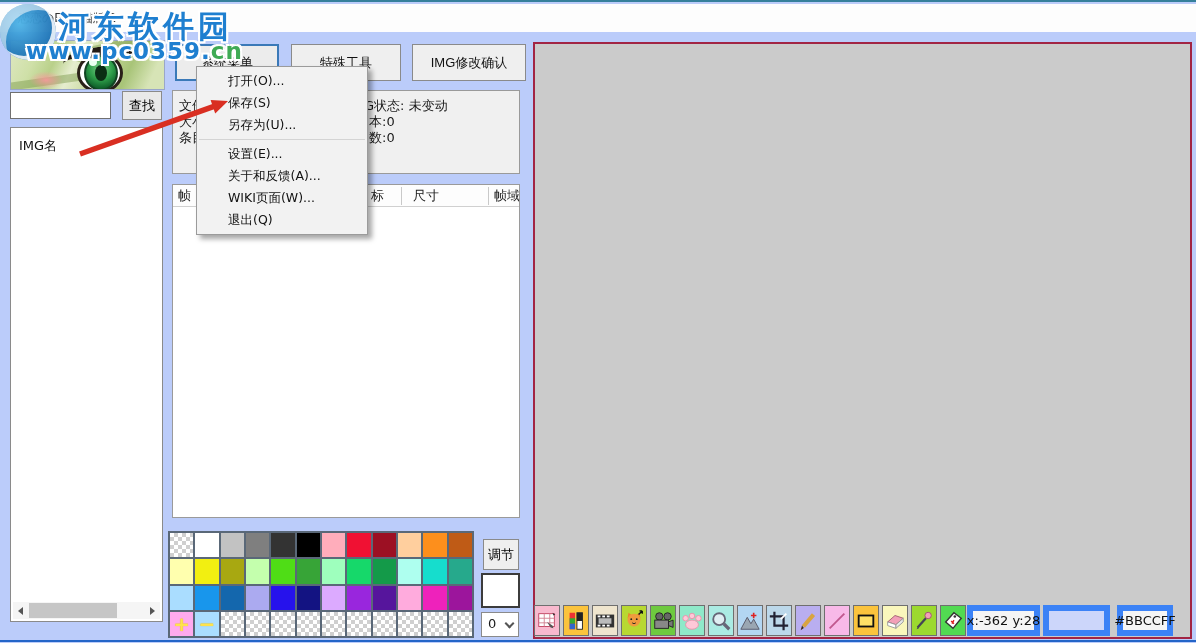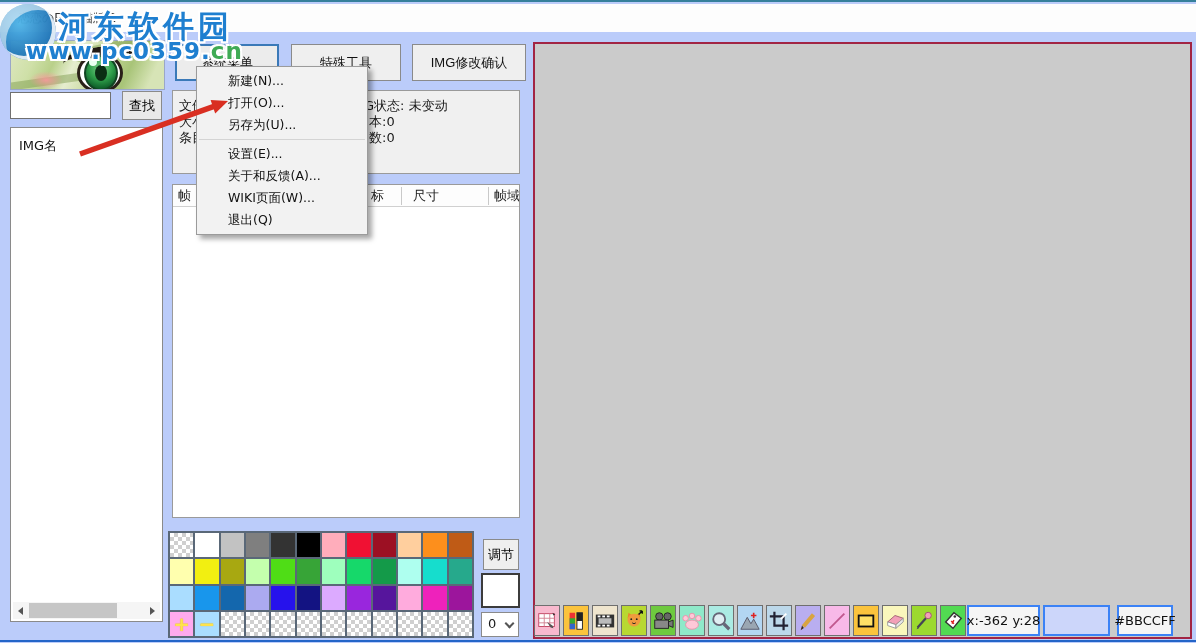--- a/index.html
+++ b/index.html
@@ -90,21 +90,21 @@
   .zoom-select { position:absolute; left:481px; top:610px; width:38px; height:25px; background:#fff; border:1px solid #8a8a8a; }
   .zoom-select .val { position:absolute; left:6px; top:3px; font-size:13px; }
   .zoom-select .chev { position:absolute; right:5px; top:7px; width:7px; height:7px; border-right:2px solid #555; border-bottom:2px solid #555; transform:rotate(45deg); }
 
   
   .canvas { position:absolute; left:533px; top:40px; width:659px; height:597px; background:#cbcbcb; border:2px solid #a22444; }
 
   
   .tb-btn { position:absolute; top:603px; width:26px; height:31px; border:1px solid #6f6f6f; display:flex; align-items:center; justify-content:center; z-index:10; padding:0; }
   .tb-btn svg { display:block; }
-  .readout { position:absolute; top:603px; height:31px; background:#f5f5f5; border:2px solid #3b82f6; z-index:10;
+  .readout { position:absolute; top:603px; height:31px; background:#f5f5f5; border:6px solid #3b82f6; z-index:10;
      display:flex; align-items:center; justify-content:center; font-size:13px; color:#111; white-space:nowrap; }
   .ro-coord { left:967px; width:73px; }
   .ro-swatch { left:1043px; width:67px; background:#ccd6fa; }
   .ro-color { left:1117px; width:56px; }
   .bottom-line { position:absolute; left:0; bottom:1px; width:1196px; height:2px; background:#2465c8; }
 
   
   .menu { position:absolute; left:196px; top:64px; width:172px; background:#f2f2f2; border:1px solid #9b9b9b;
      box-shadow:4px 4px 5px rgba(0,0,0,.35); z-index:50; padding:3px 0; }
   .menu-item { height:22px; line-height:22px; padding-left:31px; font-size:12.5px; color:#111; white-space:nowrap; }
@@ -382,22 +382,22 @@
         </span>
       </button>
     </div>
   <div class="readout ro-coord">x:-362 y:28</div>
   <div class="readout ro-swatch" style="background: rgb(204, 214, 250);"></div>
   <div class="readout ro-color">#BBCCFF</div>
 
   <div class="bottom-line"></div>
 
   <div class="menu" id="menu-host">
-      <div class="menu-item">新建(N)...</div>
       <div class="menu-item">打开(O)...</div>
+      <div class="menu-item">保存(S)</div>
       <div class="menu-item">另存为(U)...</div>
       <div class="menu-sep"></div>
       <div class="menu-item">设置(E)...</div>
       <div class="menu-item">关于和反馈(A)...</div>
       <div class="menu-item">WIKI页面(W)...</div>
       <div class="menu-item">退出(Q)</div>
     </div>
 
   <svg class="arrow-overlay" width="190" height="85" viewBox="0 0 190 85">
     <line x1="25" y1="67" x2="159" y2="19.4" stroke="#d92f22" stroke-width="5.5"></line>

